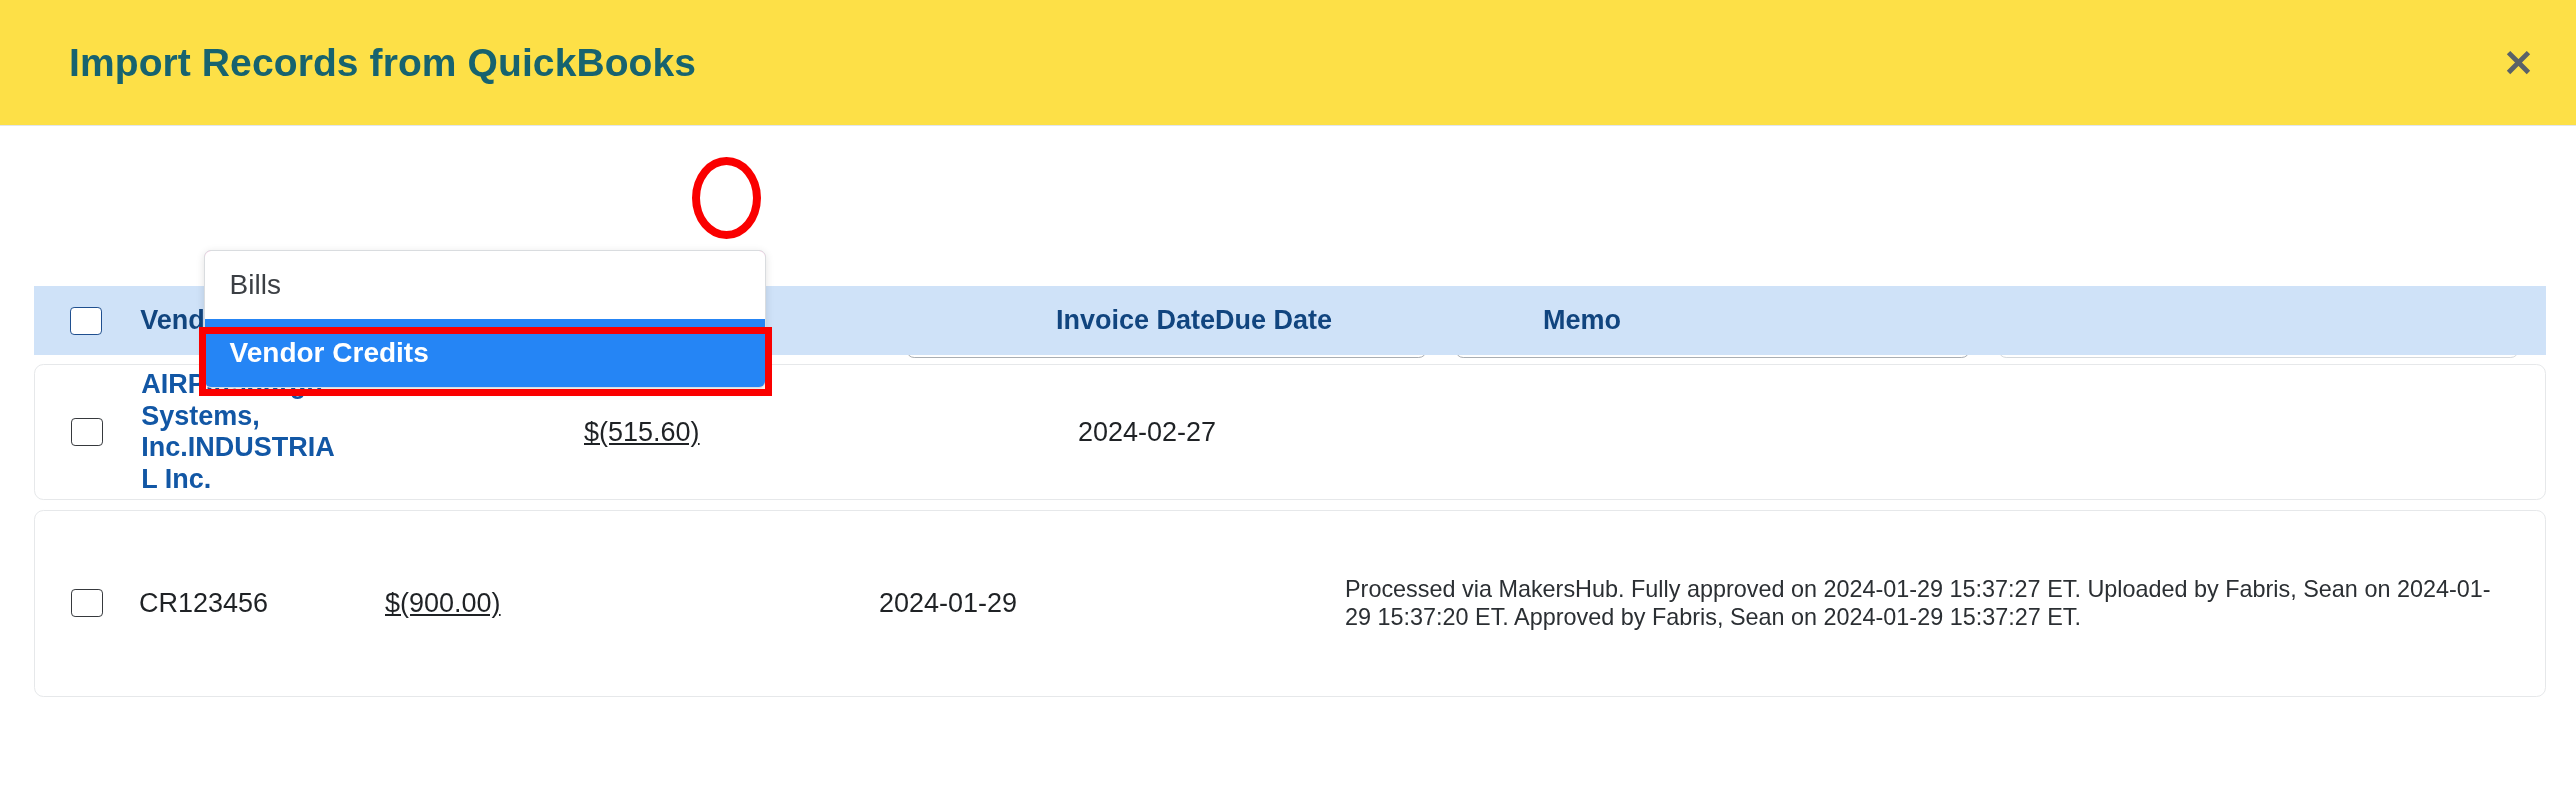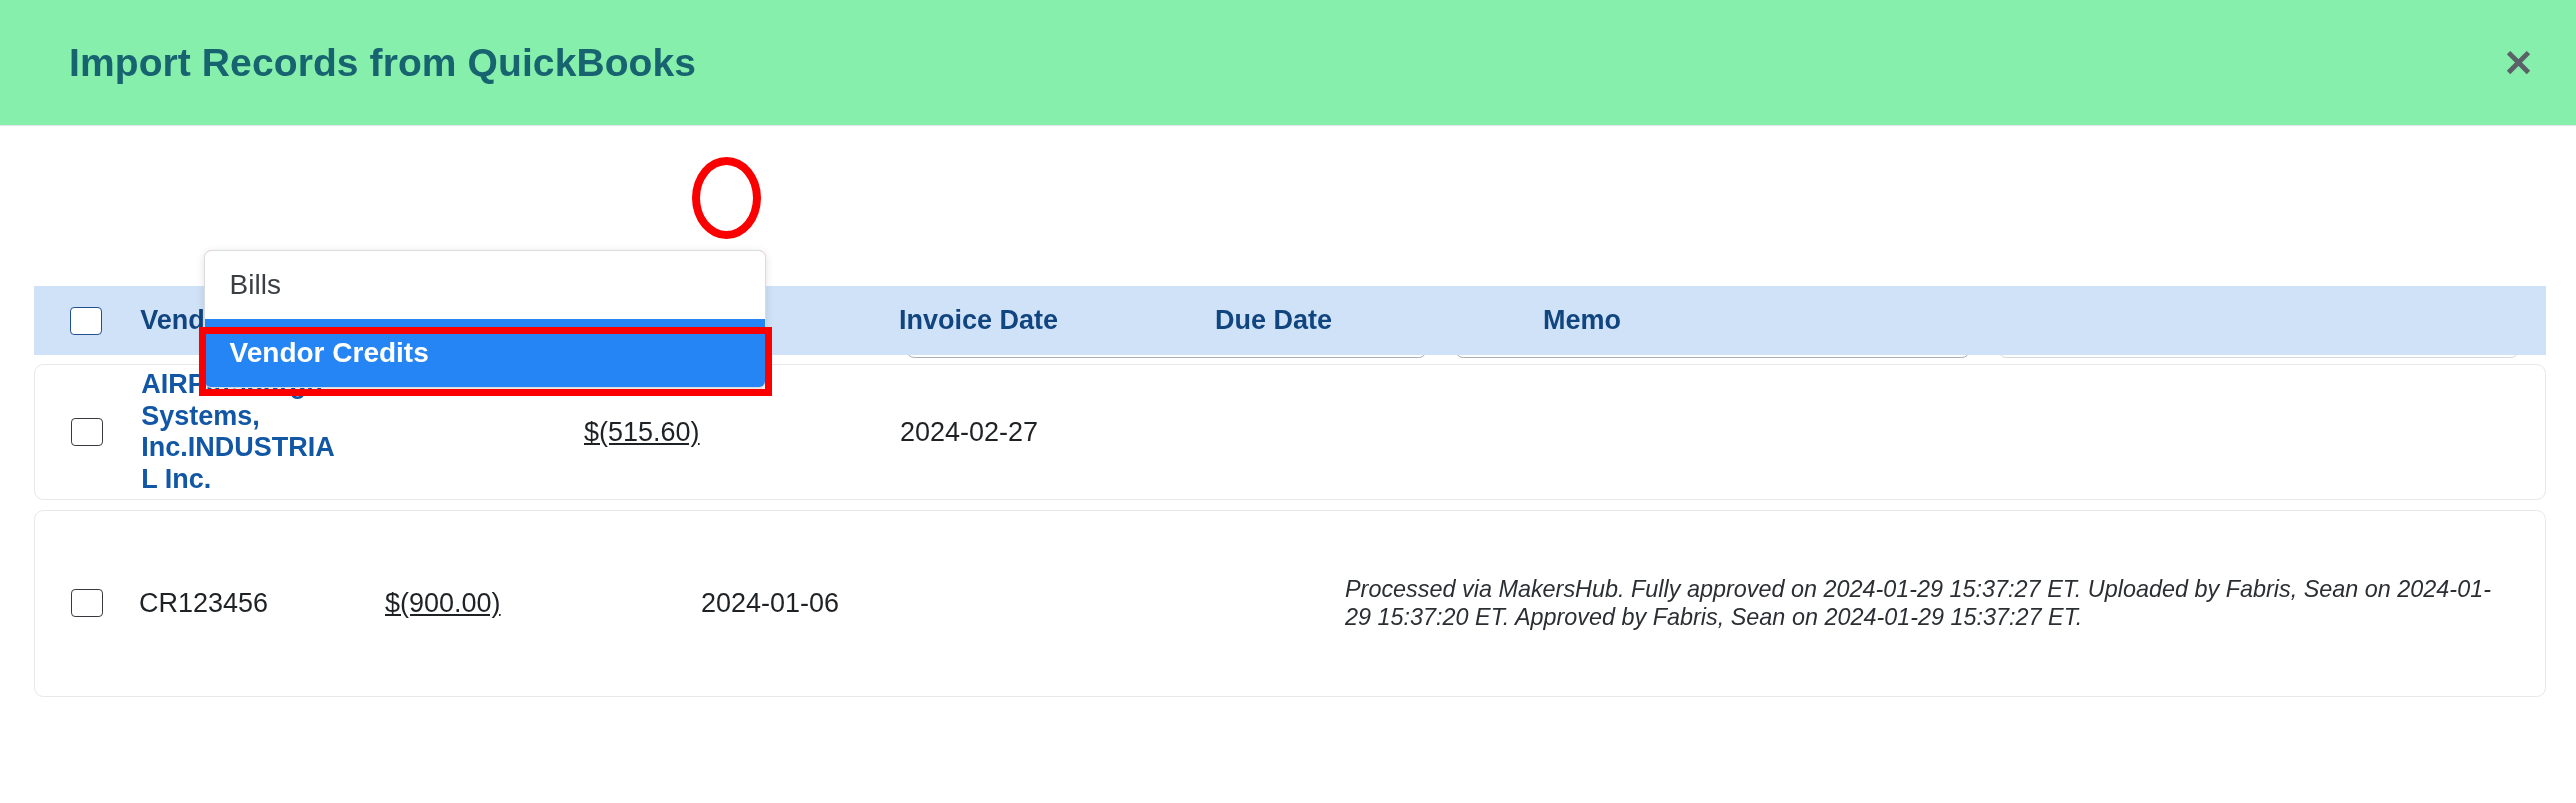--- a/index.html
+++ b/index.html
@@ -17,21 +17,21 @@
     height: 804px;
     background: #ffffff;
   }
 
   
   .modal-header {
     position: absolute;
     left: 0; top: 0;
     width: 2576px;
     height: 126px;
-    background: #86efac;
+    background: #fde047;
     border-bottom: 0.6px solid #e2e6ea;
     display: flex;
     align-items: center;
   }
   .modal-title {
     margin-left: 69px;
     font-size: 39px;
     font-weight: bold;
     color: #17636f;
     letter-spacing: 0.1px;
@@ -223,21 +223,21 @@
     margin-top: 9.4px;
   }
   .row-1 { height: 136px; }
   .row-2 { height: 187px; }
 
   
   .col-check  { width: 104px; display: flex; justify-content: center; align-items: center; flex: none; }
   .col-vendor { width: 199px; flex: none; padding-left: 2.3px; }
   .col-number { width: 246px; flex: none; }
   .col-total  { width: 316px; flex: none; text-decoration: underline; }
-  .col-invdate{ width: 316px; flex: none; }
+  .col-invdate{ width: 316px; flex: none; text-align: right; }
   .col-duedate{ width: 328px; flex: none; }
   .col-memo   { flex: 1 1 auto; padding-right: 29px; }
 
   .thead .col-check { width: 104px; }
   .thead .col-vendor { width: 199px; }
   .thead .col-number { width: 246px; }
   .thead .col-total { width: 316px; }
   .thead .col-invdate { width: 316px; }
   .thead .col-duedate { width: 328px; }
 
@@ -261,21 +261,20 @@
   }
   .cell-text {
     font-size: 27px;
     color: #1f2225;
     white-space: nowrap;
   }
   .memo-text {
     font-size: 23.4px;
     color: #2b2f33;
     line-height: 1.22;
-    font-style: italic;
   }
 </style>
 </head>
 <body>
 
 <div class="modal">
 
   <div class="modal-header">
     <div class="modal-title">Import Records from QuickBooks</div>
     <button class="close-btn">✕</button>
@@ -354,21 +353,21 @@
       <div class="col-duedate cell-text"></div>
       <div class="col-memo memo-text"></div>
     </div>
 
     <div class="row row-2">
       <div class="col-check">
         <span class="checkbox"></span>
       </div>
       <div class="col-number cell-text">CR123456</div>
       <div class="col-total cell-text">$(900.00)</div>
-      <div class="col-invdate cell-text">2024-01-06</div>
+      <div class="col-invdate cell-text">2024-01-29</div>
       <div class="col-duedate cell-text"></div>
       <div class="col-memo memo-text">Processed via MakersHub. Fully approved on 2024-01-29 15:37:27 ET. Uploaded by Fabris, Sean on 2024-01-29 15:37:20 ET. Approved by Fabris, Sean on 2024-01-29 15:37:27 ET.</div>
     </div>
   </div>
 
   <div class="dropdown">
     <div class="dropdown-item">Bills</div>
     <div class="dropdown-item selected">Vendor Credits</div>
   </div>
 

